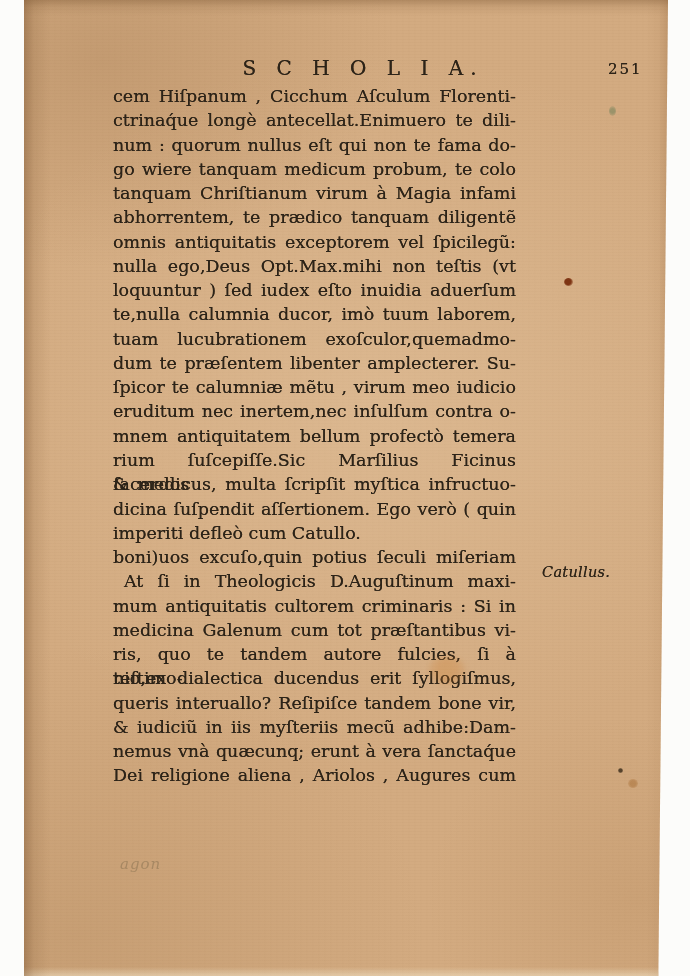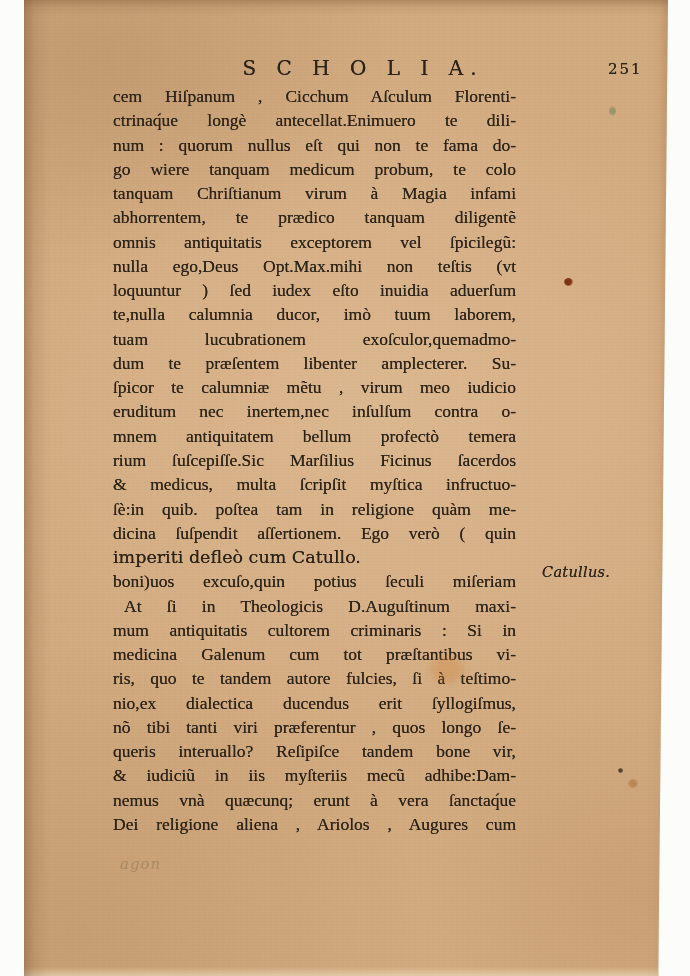--- a/index.html
+++ b/index.html
@@ -30,21 +30,21 @@
   .running-head{
     position:absolute;left:214px;top:56px;width:250px;
     font-size:20px;letter-spacing:7px;text-align:center;white-space:nowrap;
   }
   .page-number{position:absolute;left:568px;top:60px;font-size:15px;letter-spacing:2px;margin-left:16px;}
   .text-block{
     position:absolute;left:89px;top:84px;width:403px;
     font-size:17.5px;line-height:24.27px;
   }
   .line{height:24.27px;white-space:nowrap;}
-  .line.j{white-space:normal;text-align:justify;text-align-last:justify;word-spacing:.5px;font-family:Liberation Serif, serif;}
+  .line.j{white-space:normal;text-align:justify;text-align-last:justify;word-spacing:.5px;}
   .line.indent{text-indent:11px;}
   .line.italic{font-style:italic;font-size:16.5px;letter-spacing:.2px;}
   .margin-note{
     position:absolute;left:518px;top:564px;
     font-style:italic;font-size:14.5px;letter-spacing:.3px;white-space:nowrap;text-align:right;
   }
   
   .spot{position:absolute;border-radius:50%;}
   .spot-red{left:540px;top:278px;width:9px;height:8px;
     background:radial-gradient(circle at 45% 45%, #7e3514 0 45%, rgba(126,53,20,.55) 65%, rgba(126,53,20,0) 100%);}
@@ -84,30 +84,28 @@
         <div class="line j">nulla ego,Deus Opt.Max.mihi non teſtis (vt</div>
         <div class="line j">loquuntur ) ſed iudex eſto inuidia aduerſum</div>
         <div class="line j">te,nulla calumnia ducor, imò tuum laborem,</div>
         <div class="line j">tuam lucubrationem exoſculor,quemadmo-</div>
         <div class="line j">dum te præſentem libenter amplecterer. Su-</div>
         <div class="line j">ſpicor te calumniæ mẽtu , virum meo iudicio</div>
         <div class="line j">eruditum nec inertem,nec inſulſum contra o-</div>
         <div class="line j">mnem antiquitatem bellum profectò temera</div>
         <div class="line j">rium ſuſcepiſſe.Sic Marſilius Ficinus ſacerdos</div>
         <div class="line j">&amp; medicus, multa ſcripſit myſtica infructuo-</div>
-        <div class="line j">ſè:in quib. poſtea tam in religione quàm me-</div>
         <div class="line j">dicina ſuſpendit aſſertionem. Ego verò ( quin</div>
         <div class="line">imperiti defleò cum Catullo.</div>
         <div class="line j">boni)uos excuſo,quin potius ſeculi miſeriam</div>
         <div class="line j indent">At ſi in Theologicis D.Auguſtinum maxi-</div>
         <div class="line j">mum antiquitatis cultorem criminaris : Si in</div>
         <div class="line j">medicina Galenum cum tot præſtantibus vi-</div>
         <div class="line j">ris, quo te tandem autore fulcies, ſi à teſtimo-</div>
         <div class="line j">nio,ex dialectica ducendus erit ſyllogiſmus,</div>
-        <div class="line j">nõ tibi tanti viri præferentur , quos longo ſe-</div>
         <div class="line j">queris interuallo? Reſipiſce tandem bone vir,</div>
         <div class="line j">&amp; iudiciũ in iis myſteriis mecũ adhibe:Dam-</div>
         <div class="line j">nemus vnà quæcunq; erunt à vera ſanctaq́ue</div>
         <div class="line j">Dei religione aliena , Ariolos , Augures cum</div>
       </div>
 
     <div class="margin-note ink">Catullus.</div>
 
     <div class="show-through">agon</div>
 

